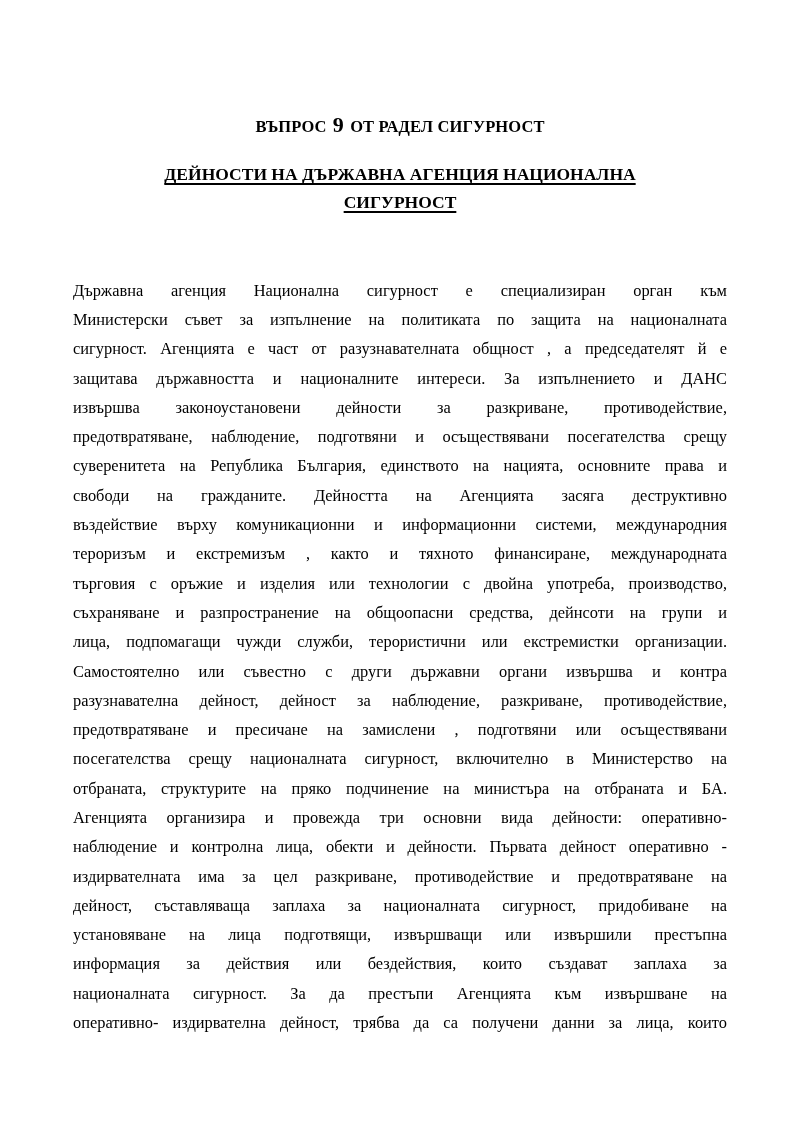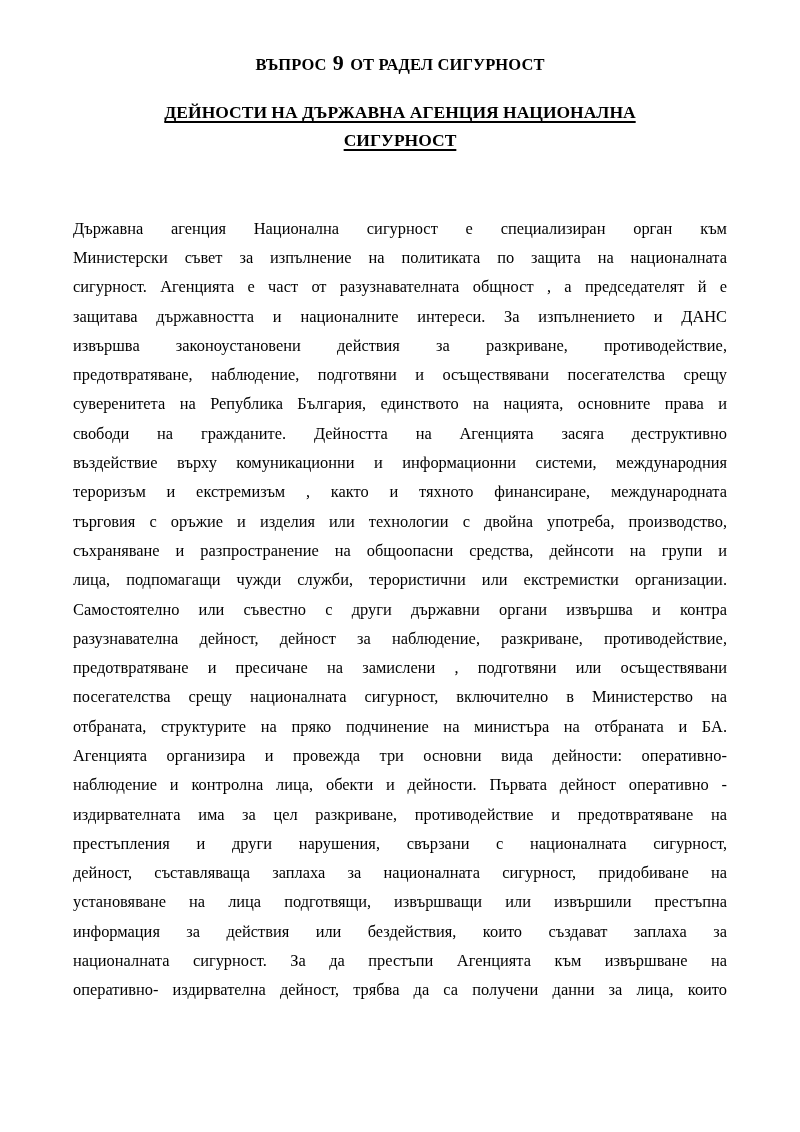--- a/index.html
+++ b/index.html
@@ -24,21 +24,21 @@
     overflow: hidden;
   }
   .content {
     position: absolute;
     left: 73px;
     top: 0;
     width: 654px;
   }
   .doc-title {
     margin: 0;
-    padding-top: 50px;
+    padding-top: 112px;
     text-align: center;
     font-weight: bold;
     font-size: 16.5px;
     line-height: 1.2;
     letter-spacing: 0.1px;
     white-space: nowrap;
   }
   .doc-title .q-number {
     font-size: 22px;
     font-weight: bold;
@@ -96,38 +96,37 @@
       <span class="hl">ДЕЙНОСТИ НА ДЪРЖАВНА АГЕНЦИЯ НАЦИОНАЛНА</span>
       <span class="hl">СИГУРНОСТ</span>
     </div>
 
     <div class="body-block">
       <div class="body-par" id="body-par">
           <span class="jline">Държавна агенция Националнa сигурност е специализиран орган към</span>
           <span class="jline">Министерски съвет за изпълнение на политиката по защита на националната</span>
           <span class="jline">сигурност. Агенцията е част от разузнавателната общност , а председателят й е</span>
           <span class="jline">защитава държавността и националните интереси. За изпълнението и ДАНС</span>
-          <span class="jline">извършва законоустановени действия за разкриване, противодействие,</span>
+          <span class="jline">извършва законоустановени дейности за разкриване, противодействие,</span>
           <span class="jline">предотвратяване, наблюдение, подготвяни и осъществявани посегателства срещу</span>
           <span class="jline">суверенитета на Република България, единството на нацията, основните права и</span>
           <span class="jline">свободи на гражданите. Дейността на Агенцията засяга деструктивно</span>
           <span class="jline">въздействие върху комуникационни и информационни системи, международния</span>
           <span class="jline">тероризъм и екстремизъм , както и тяхното финансиране, международната</span>
           <span class="jline">търговия с оръжие и изделия или технологии с двойна употреба, производство,</span>
           <span class="jline">съхраняване и разпространение на общоопасни средства, дейнсоти на групи и</span>
           <span class="jline">лица, подпомагащи чужди служби, терористични или екстремистки организации.</span>
           <span class="jline">Самостоятелно или съвестно с други държавни органи извършва и контра</span>
           <span class="jline">разузнавателна дейност, дейност за наблюдение, разкриване, противодействие,</span>
           <span class="jline">предотвратяване и пресичане на замислени , подготвяни или осъществявани</span>
           <span class="jline">посегателства срещу националната сигурност, включително в Министерство на</span>
           <span class="jline">отбраната, структурите на пряко подчинение на министъра на отбраната и БА.</span>
           <span class="jline">Агенцията организира и провежда три основни вида дейности: оперативно-</span>
           <span class="jline">наблюдение и контролна лица, обекти и дейности. Първата дейност оперативно -</span>
           <span class="jline">издирвателната има за цел разкриване, противодействие и предотвратяване на</span>
-          <span class="jline">престъпления и други нарушения, свързани с националната сигурност,</span>
           <span class="jline">дейност, съставляваща заплаха за националната сигурност, придобиване на</span>
           <span class="jline">установяване на лица подготвящи, извършващи или извършили престъпна</span>
           <span class="jline">информация за действия или бездействия, които създават заплаха за</span>
           <span class="jline">националната сигурност. За да престъпи Агенцията към извършване на</span>
           <span class="jline">оперативно- издирвателна дейност, трябва да са получени данни за лица, които</span>
         </div>
     </div>
 
   </div>
 </div>

